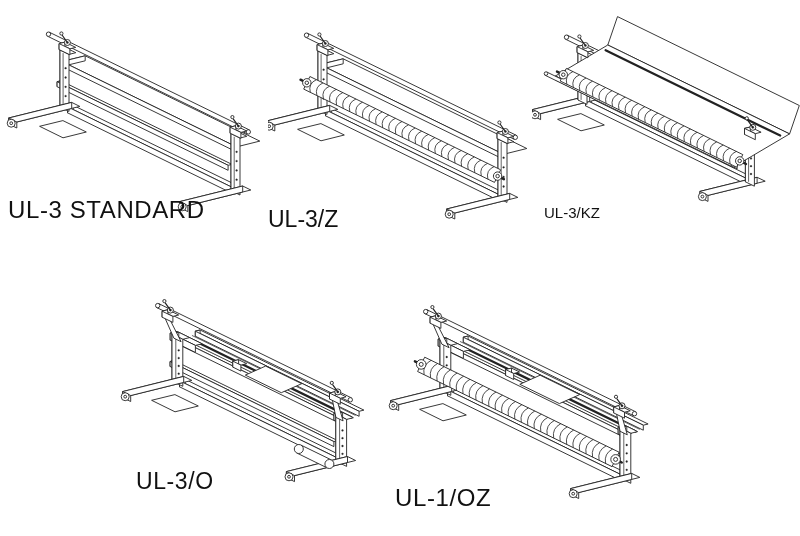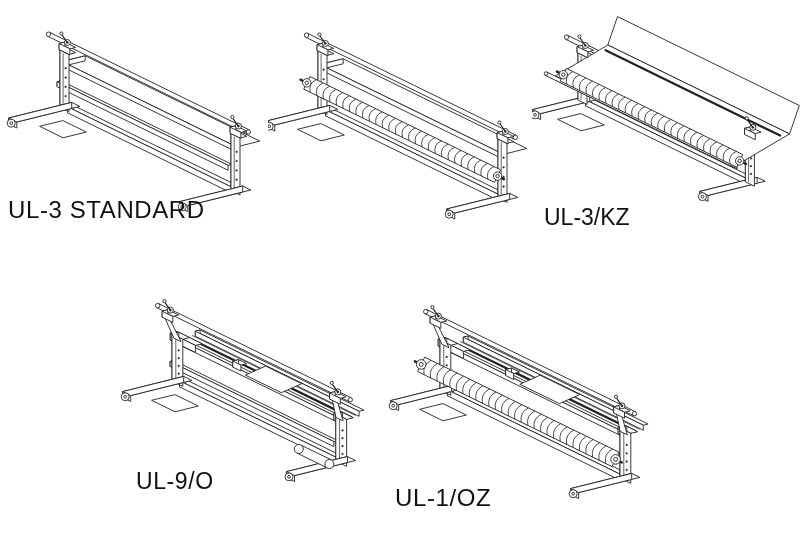--- a/index.html
+++ b/index.html
@@ -12,21 +12,21 @@
   #d-ul3-z       {left:268px; top:16px;  width:262px;height:218px;}
   #d-ul3-kz      {left:532px; top:8px;   width:268px;height:234px;}
   #d-ul3-o       {left:88px;  top:282px; width:292px;height:214px;}
   #d-ul3-oz      {left:382px; top:288px; width:330px;height:242px;}
   .machine-label{
     position:absolute;color:#111111;white-space:nowrap;line-height:1.1;
     font-weight:400;
   }
   #l-ul3-standard{left:8px;  top:197px;font-size:24px;letter-spacing:0.6px;}
   #l-ul3-z       {left:268px;top:207px;font-size:23px;}
-  #l-ul3-kz      {left:544px;top:205px;font-size:23px;}
+  #l-ul3-kz      {left:544px;top:205px;font-size:15px;}
   #l-ul3-o       {left:136px;top:469px;font-size:23px;letter-spacing:0.6px;}
   #l-ul3-oz      {left:395px;top:485px;font-size:24px;letter-spacing:0.6px;}
   svg{display:block;}
 </style>
 </head>
 <body>
 
 <div id="canvas">
 
   <div class="drawing" id="d-ul3-standard">
@@ -455,17 +455,18 @@
         <path d="M 217.1 172.3 Q 215.2 162.4 224.1 157.9" fill="none" stroke="#222222" stroke-width="0.8"></path>
         <path d="M 223.6 175.4 Q 221.7 165.6 230.6 161.0" fill="none" stroke="#222222" stroke-width="0.8"></path>
         <circle cx="39.2" cy="76.4" r="4.8" fill="#fff" stroke="#222222" stroke-width="0.9"></circle>
         <circle cx="233.6" cy="171.4" r="4.8" fill="#fff" stroke="#222222" stroke-width="0.9"></circle>
         <circle cx="39.2" cy="76.4" r="2" fill="#fff" stroke="#222222" stroke-width="0.9"></circle>
         <circle cx="233.6" cy="171.4" r="2" fill="#fff" stroke="#222222" stroke-width="0.9"></circle>
       </svg>
   </div>
 
   <div class="machine-label" id="l-ul3-standard">UL-3 STANDARD</div>
+  <div class="machine-label" id="l-ul3-z">UL-3/Z</div>
   <div class="machine-label" id="l-ul3-kz">UL-3/KZ</div>
-  <div class="machine-label" id="l-ul3-o">UL-9/O</div>
+  <div class="machine-label" id="l-ul3-o">UL-3/O</div>
   <div class="machine-label" id="l-ul3-oz">UL-1/OZ</div>
 
 </div>
 
 </body></html>

